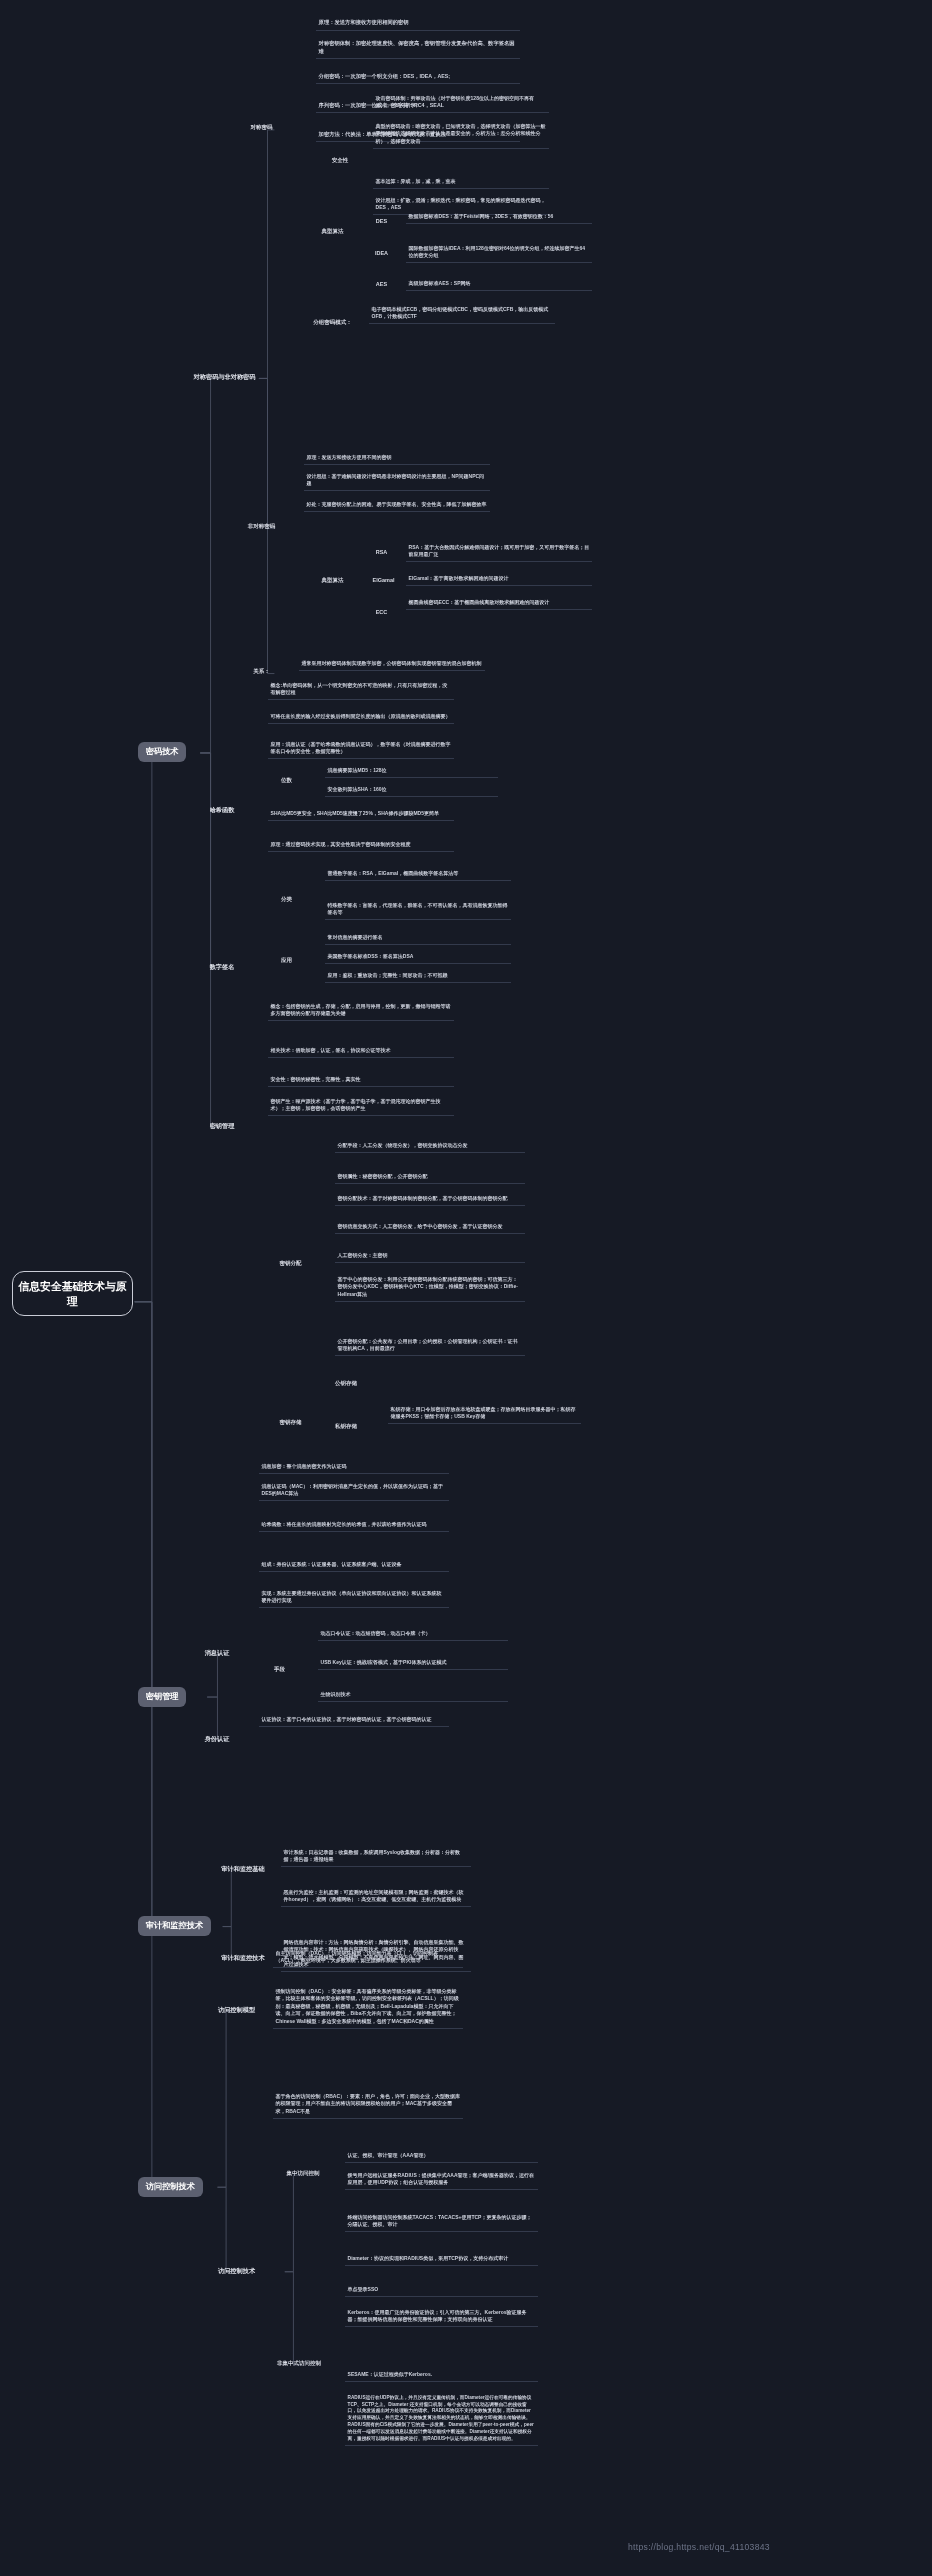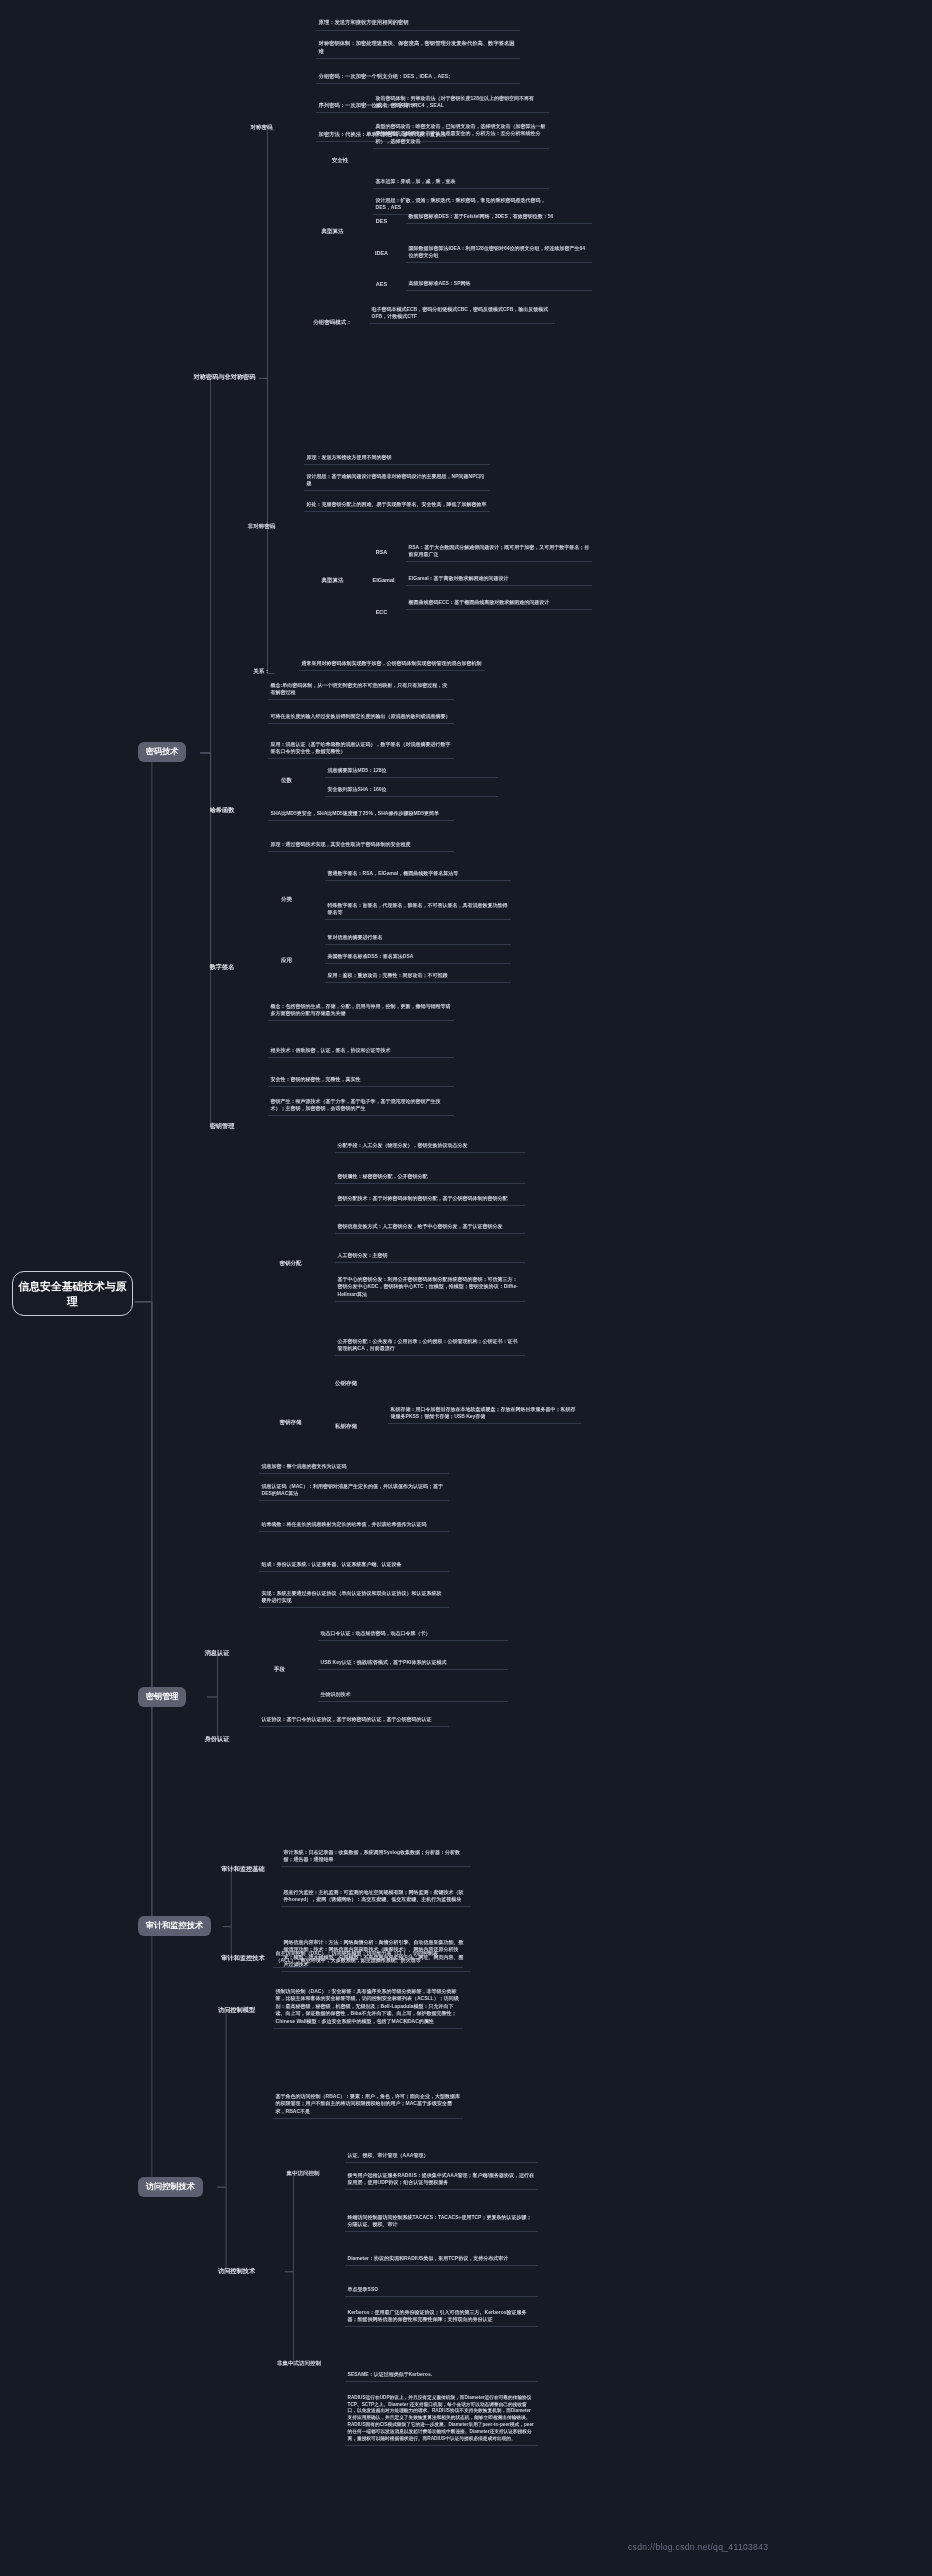--- a/index.html
+++ b/index.html
@@ -421,15 +421,15 @@
   <div class="node leaf small" style="left:345px;top:2307px;width:193px;">
     <span>Kerberos：使用最广泛的身份验证协议；引入可信的第三方。Kerberos验证服务器；能提供网络信息的保密性和完整性保障；支持双向的身份认证</span>
   </div>
   <div class="node leaf small" style="left:345px;top:2369px;width:193px;">
     <span>SESAME：认证过程类似于Kerberos.</span>
   </div>
   <div class="node leaf tiny noline" style="left:345px;top:2393px;width:193px;border-bottom:0.9px solid #333a4c;">
     <span>RADIUS运行在UDP协议上，并且没有定义重传机制，而Diameter运行在可靠的传输协议TCP、SCTP之上。Diameter 还支持窗口机制，每个会话方可以动态调整自己的接收窗口，以免发送超出对方处理能力的请求。RADIUS协议不支持失败恢复机制，而Diameter支持应用层确认，并且定义了失败恢复算法和相关的状态机，能够立即检测出传输错误。RADIUS固有的C/S模式限制了它的进一步发展。Diameter采用了peer-to-peer模式，peer的任何一端都可以发送消息以发起计费等功能或中断连接。Diameter还支持认证和授权分离，重授权可以随时根据需求进行。而RADIUS中认证与授权必须是成对出现的。</span>
   </div>
 
-  <div class="watermark">csdn://blog.csdn.net/qq_41103843</div>
+  <div class="watermark">https://blog.https.net/qq_41103843</div>
 </div>
 
 
 </body></html>

